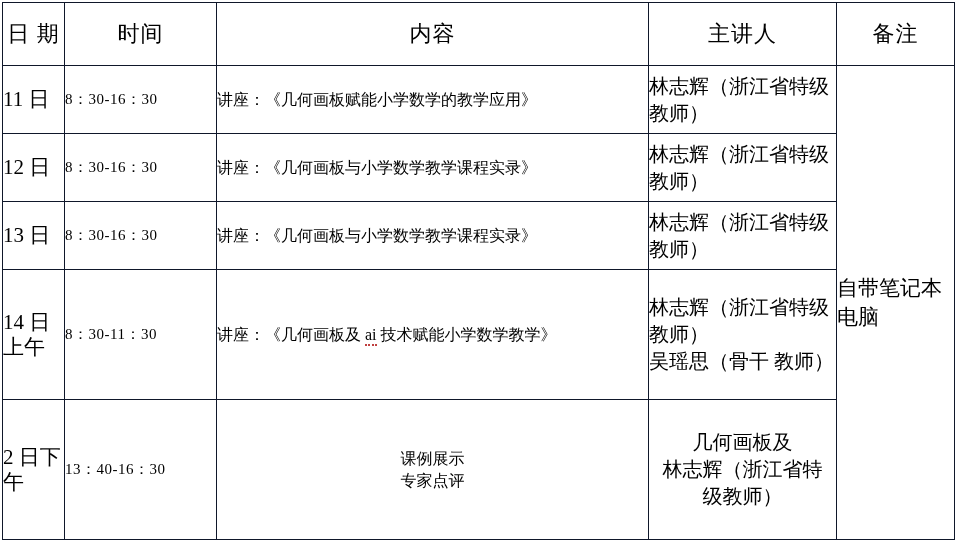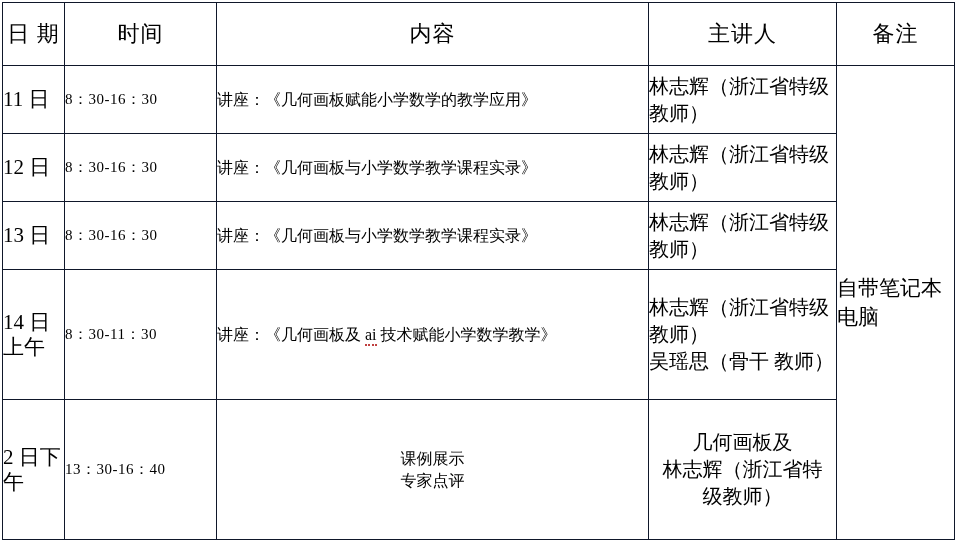--- a/index.html
+++ b/index.html
@@ -145,21 +145,21 @@
       <td class="time-cell nowrap">8：30-11：30</td>
       <td class="content-cell"><span>讲座：《几何画板及 </span><span class="ai">ai</span><span> 技术赋能小学数学教学》</span></td>
       <td class="speaker-cell">
         <div>林志辉（浙江省特级教师）</div>
         <div>吴瑶思（骨干 教师）</div>
       </td>
     </tr>
 
     <tr class="row-h5">
       <td class="date-cell">2 日下午</td>
-      <td class="time-cell nowrap">13：30-16：40</td>
+      <td class="time-cell nowrap">13：40-16：30</td>
       <td class="content-cell center">
         <div>课例展示</div>
         <div>专家点评</div>
       </td>
       <td class="speaker-cell center">
         <div>几何画板及</div>
         <div>林志辉（浙江省特级教师）</div>
       </td>
     </tr>
   </tbody>

